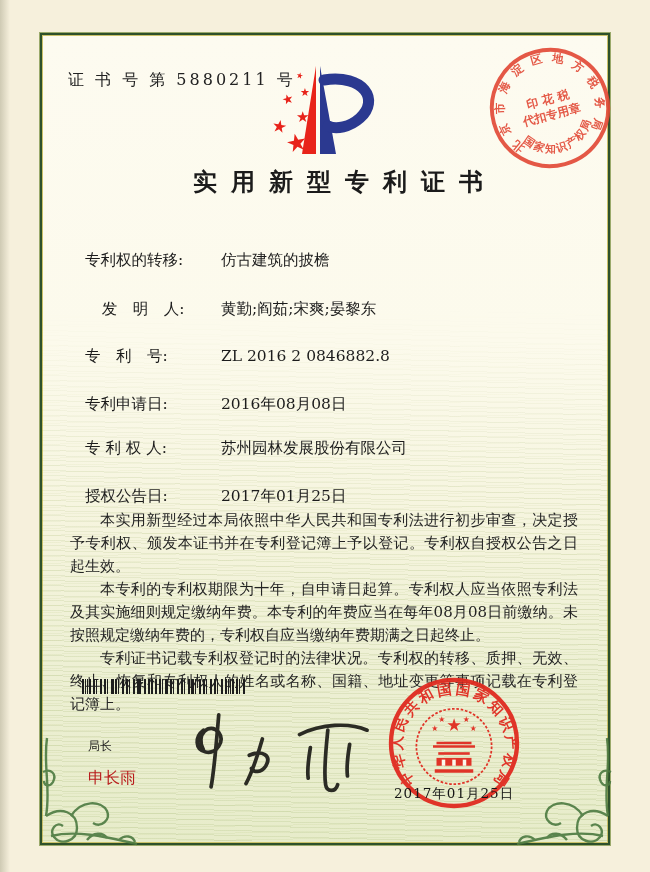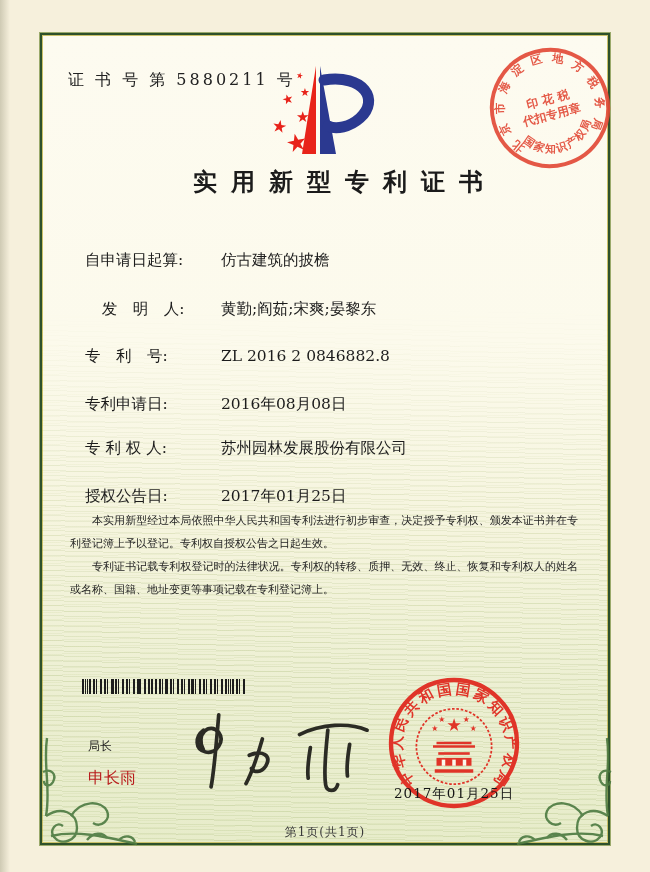--- a/index.html
+++ b/index.html
@@ -36,21 +36,21 @@
     position:absolute;left:0;top:166px;width:650px;text-align:center;
     font-size:24px;font-weight:bold;letter-spacing:14px;text-indent:14px;color:#1b1b1b;padding-left:13px;
   }
   .fields{position:absolute;left:85px;top:0;width:500px;font-size:15.5px;}
   .field-row{position:absolute;left:0;white-space:nowrap;}
   .field-row .lab{display:inline-block;min-width:116px;}
   .field-row .val{margin-left:20px;}
   .r0{top:250px;} .r1{top:299px;text-align:center;} .r2{top:346px;} .r3{top:394px;} .r4{top:438px;} .r5{top:486px;}
   .body-text{
     position:absolute;left:70px;top:509px;width:508px;
-    font-size:11px;line-height:23px;text-align:justify;color:#242424;
+    font-size:15px;line-height:23px;text-align:justify;color:#242424;
   }
   .body-text p{margin:0;text-indent:2em;}
   .barcode{
     position:absolute;left:82px;top:679px;width:164px;height:15px;
     background:
       repeating-linear-gradient(90deg,#1d1d1d 0 2px,rgba(0,0,0,0) 2px 3px,#1d1d1d 3px 4px,rgba(0,0,0,0) 4px 7px,#1d1d1d 7px 9px,rgba(0,0,0,0) 9px 11px),
       repeating-linear-gradient(90deg,rgba(0,0,0,0) 0 5px,#1d1d1d 5px 6px,rgba(0,0,0,0) 6px 13px);
   }
   .signer-title{position:absolute;left:88px;top:738px;font-size:12px;color:#1e1e1e;}
   .signer-name{position:absolute;left:88px;top:768px;font-size:16px;color:#b91c1c;}
@@ -102,41 +102,42 @@
       </text>
       <text x="65" y="60" font-size="12" font-weight="bold" text-anchor="middle">印 花 税</text>
       <text x="65" y="76" font-size="12" font-weight="bold" text-anchor="middle">代扣专用章</text>
     </g>
   </svg>
 
   <div class="title">实用新型专利证书</div>
 
   <div class="fields">
     <div class="field-row r0">
-      <span class="lab">自申请日起算:</span><span class="val">仿古建筑的披檐</span>
+      <span class="lab">专利权的转移:</span><span class="val">仿古建筑的披檐</span>
     </div>
     <div class="field-row r1">
       <span class="lab">发　明　人:</span><span class="val">黄勤;阎茹;宋爽;晏黎东</span>
     </div>
     <div class="field-row r2">
       <span class="lab">专　利　号:</span><span class="val">ZL 2016 2 0846882.8</span>
     </div>
     <div class="field-row r3">
       <span class="lab">专利申请日:</span><span class="val">2016年08月08日</span>
     </div>
     <div class="field-row r4">
       <span class="lab">专 利 权 人:</span><span class="val">苏州园林发展股份有限公司</span>
     </div>
     <div class="field-row r5">
       <span class="lab">授权公告日:</span><span class="val">2017年01月25日</span>
     </div>
   </div>
 
   <div class="body-text">
     <p>本实用新型经过本局依照中华人民共和国专利法进行初步审查，决定授予专利权、颁发本证书并在专利登记簿上予以登记。专利权自授权公告之日起生效。</p>
+    <p>本专利的专利权期限为十年，自申请日起算。专利权人应当依照专利法及其实施细则规定缴纳年费。本专利的年费应当在每年08月08日前缴纳。未按照规定缴纳年费的，专利权自应当缴纳年费期满之日起终止。</p>
     <p>专利证书记载专利权登记时的法律状况。专利权的转移、质押、无效、终止、恢复和专利权人的姓名或名称、国籍、地址变更等事项记载在专利登记簿上。</p>
   </div>
 
   <div class="barcode"></div>
 
   <div class="signer-title">局长</div>
   <div class="signer-name">申长雨</div>
 
   <svg class="signature" viewBox="0 0 220 80">
     <g fill="none" stroke="#2b2b24" stroke-width="3.4" stroke-linecap="round">
@@ -195,14 +196,13 @@
       <path d="M6,2 C2,30 10,52 5,80"></path>
       <path d="M5,80 C20,70 36,76 36,92 C36,105 20,110 13,101 C8,94 15,85 22,90"></path>
       <path d="M10,100 C34,94 62,100 96,108"></path>
       <path d="M30,80 C40,64 60,64 66,75 C70,84 60,92 52,87"></path>
       <path d="M2,36 C10,32 16,38 12,46 C9,51 3,50 3,45"></path>
       <path d="M46,104 C52,96 62,96 66,102"></path>
       <path d="M78,104 C84,98 92,100 94,106"></path>
     </g>
   </svg>
 
-  <div class="footer">第1页(共1页)</div>
 </div>
 
 </body></html>

